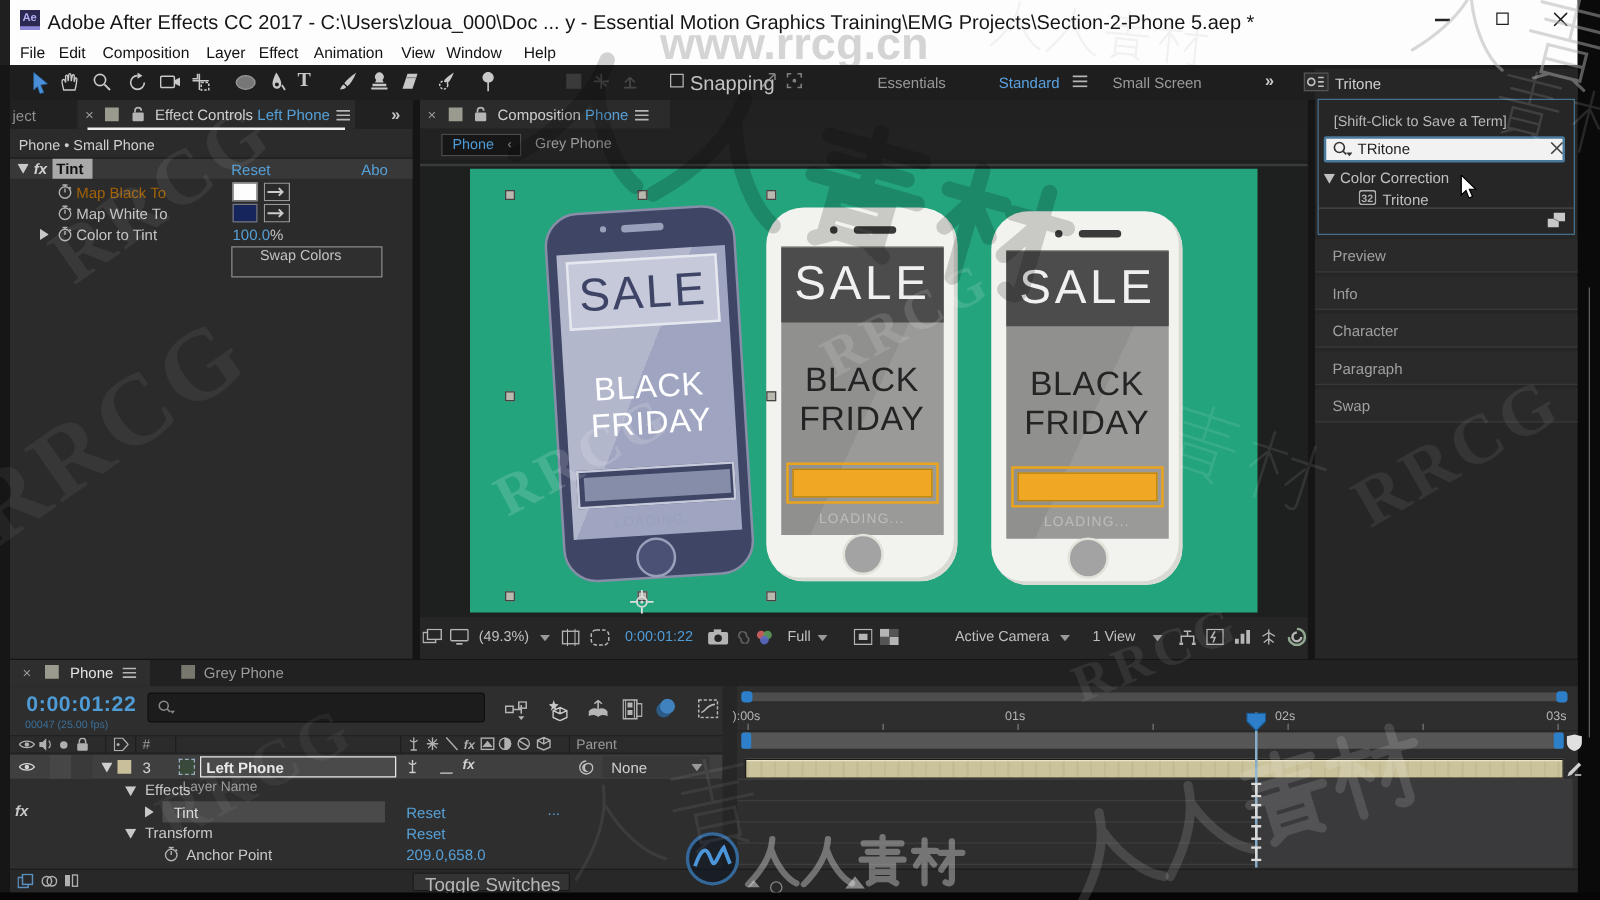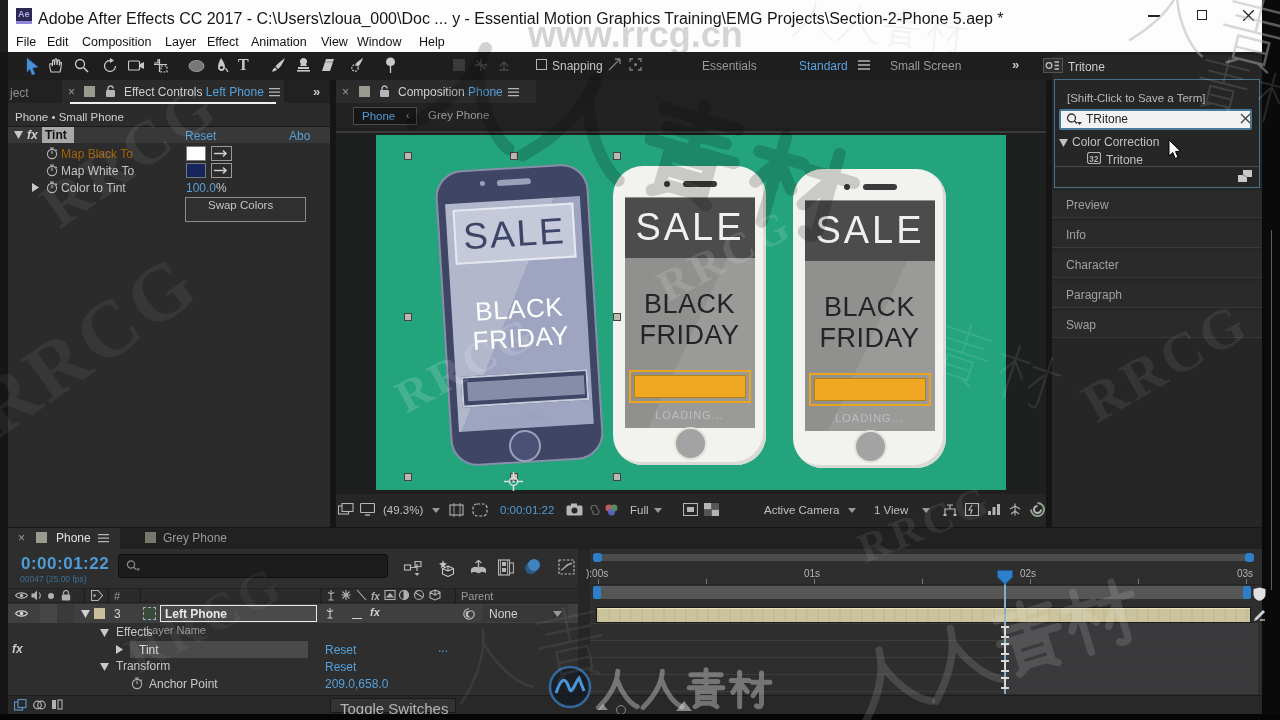--- a/index.html
+++ b/index.html
@@ -95,21 +95,21 @@
 <svg class="a" style="left:452px;top:58px" width="14" height="14" opacity="0.32">
     <rect x="1" y="1" width="12" height="12" fill="#777"></rect>
   </svg>
 <svg class="a" style="left:474px;top:58px" width="14" height="14" opacity="0.32">
     <path d="M7 1 L7 13 M1 7 L13 7 M3 3 L11 11" stroke="#999" stroke-width="1.4"></path>
   </svg>
 <svg class="a" style="left:497px;top:58px" width="14" height="14" opacity="0.32">
     <path d="M7 13 L7 4 M7 4 L3 8 M7 4 L11 8 M2 12 L12 12" stroke="#999" stroke-width="1.4" fill="none"></path>
   </svg>
 <div class="a" style="left:536px;top:59px;width:11px;height:11px;border:1.2px solid #b5b5b5"></div>
-<div class="tx" style="left:552px;top:59px;font-size:12px;color:#c3c3c3">Snapping</div>
+<div class="tx" style="left:552px;top:59px;font-size:16px;color:#c3c3c3">Snapping</div>
 <svg class="a" style="left:608px;top:58px" width="13" height="13" opacity="0.7">
     <path d="M1 12 L12 1 M12 1 L7 1 M12 1 L12 6" stroke="#aaa" stroke-width="1.3" fill="none"></path>
   </svg>
 <svg class="a" style="left:629px;top:58px" width="13" height="13" opacity="0.7">
     <path d="M1 4 L1 1 L4 1 M9 1 L12 1 L12 4 M12 9 L12 12 L9 12 M4 12 L1 12 L1 9" stroke="#aaa" stroke-width="1.3" fill="none"></path>
     <circle cx="6.5" cy="6.5" r="1.5" fill="#aaa"></circle>
   </svg>
 <div class="tx" style="left:702px;top:59px;font-size:12px;color:#9a9a9a">Essentials</div>
 <div class="tx" style="left:799px;top:59px;font-size:12px;color:#5aa2e0">Standard</div>
 <svg class="a" style="left:858px;top:60px" width="12" height="10">

